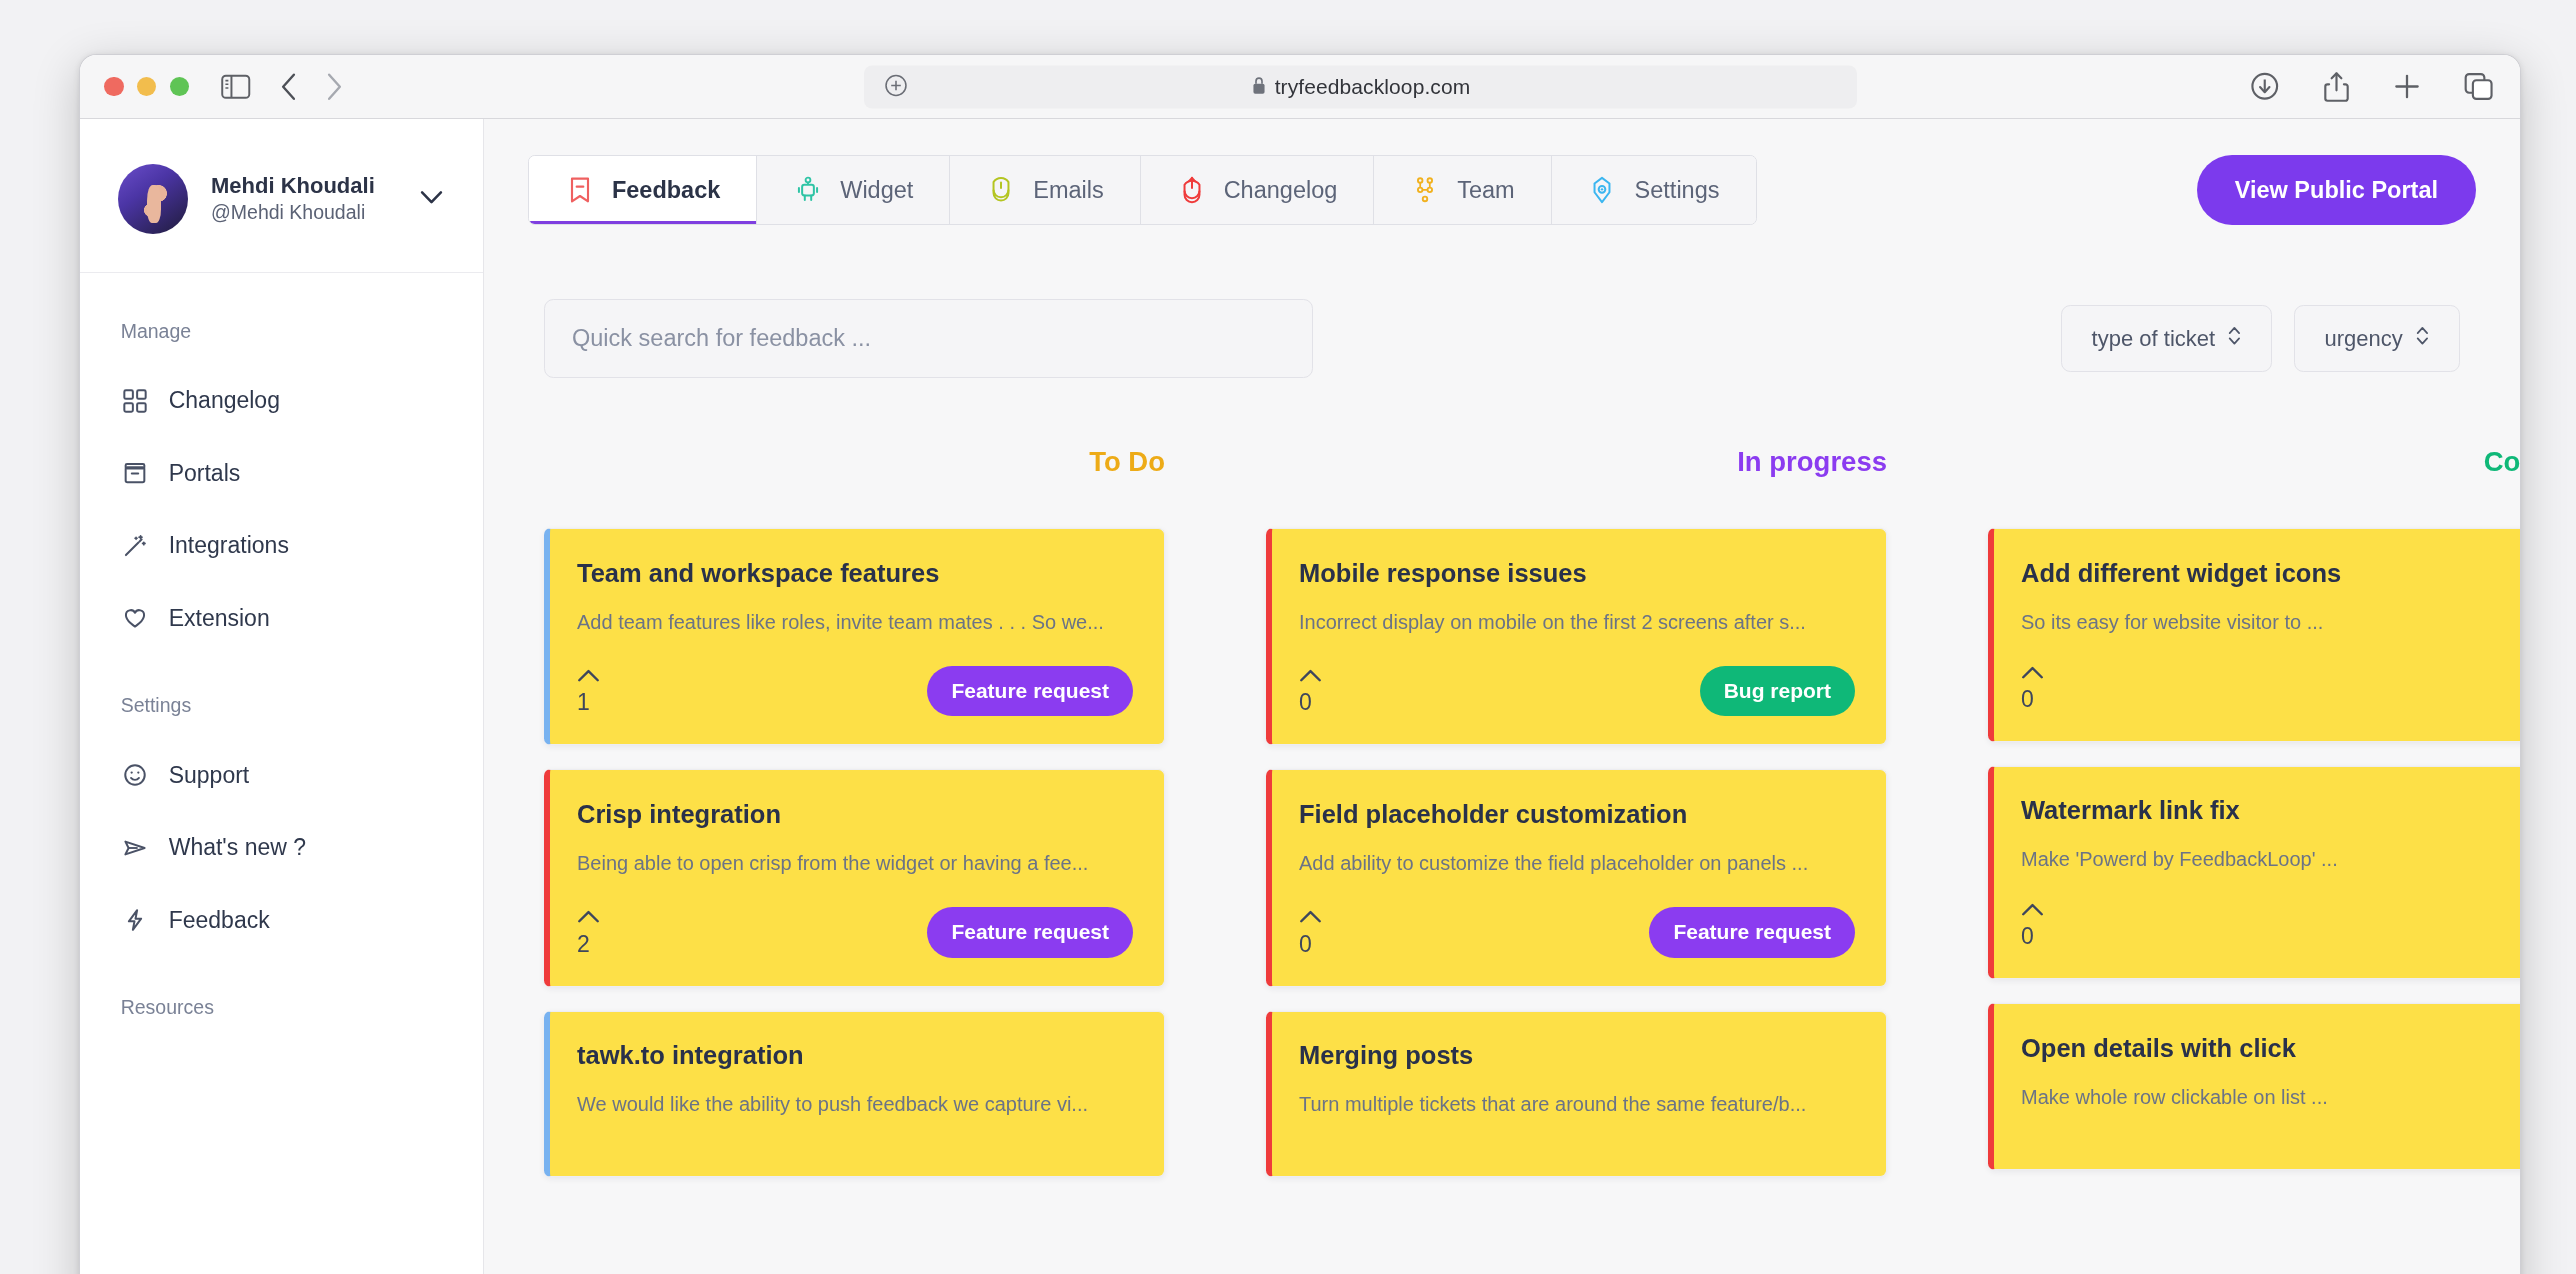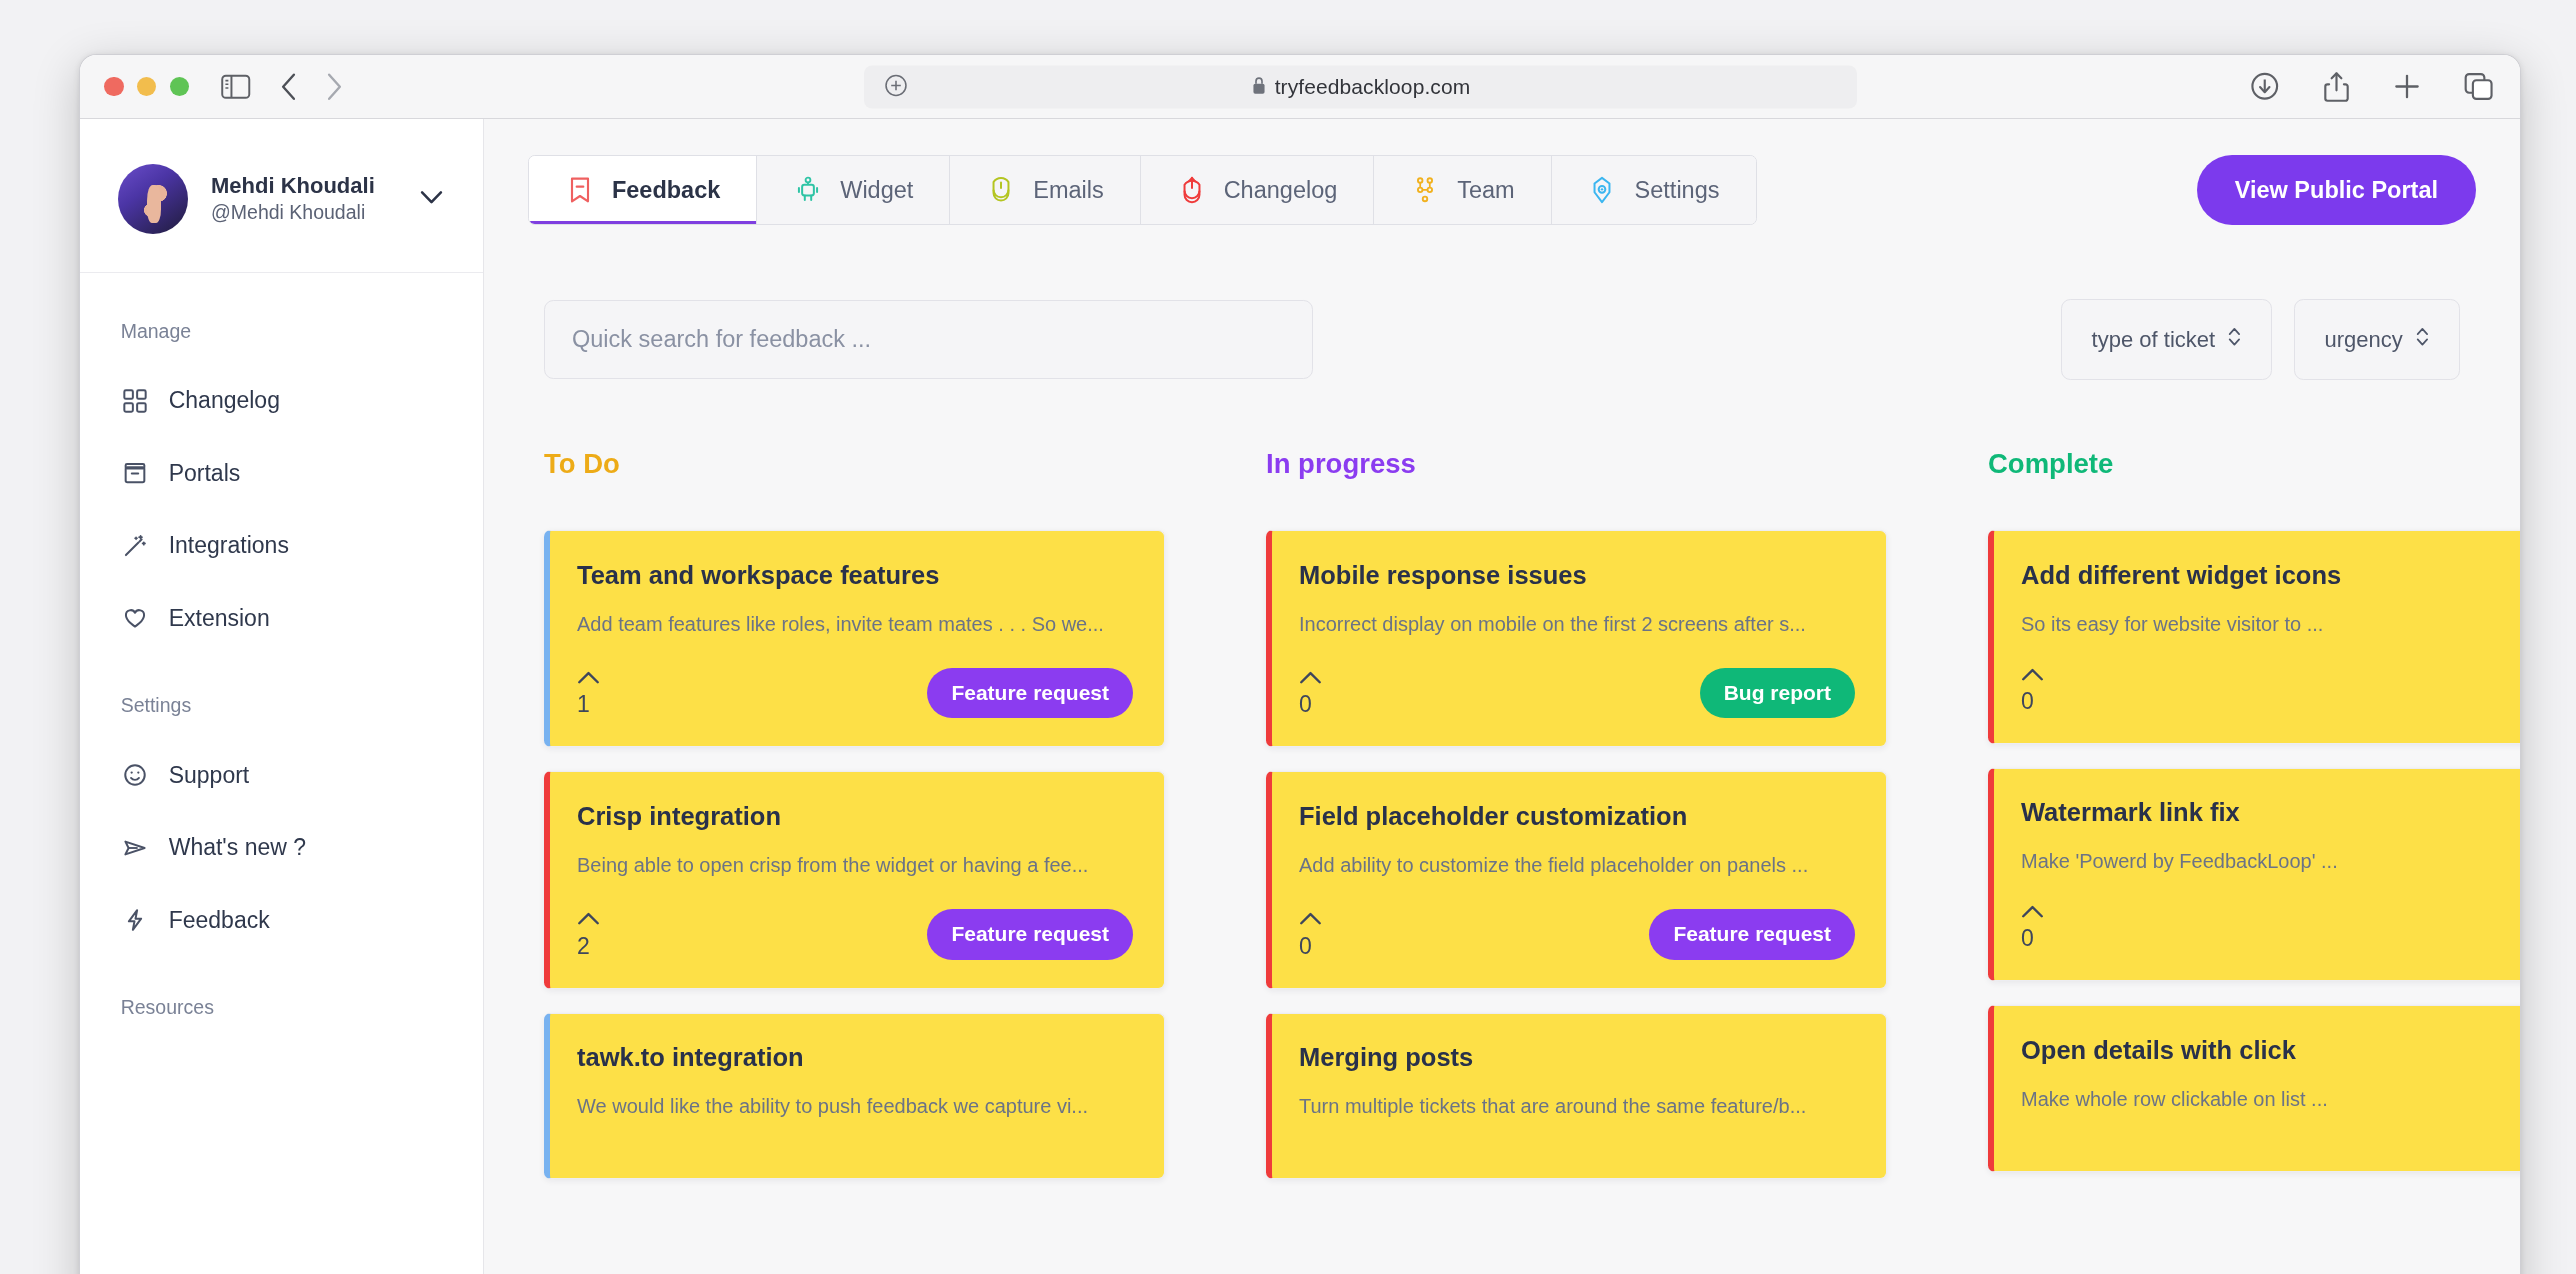--- a/index.html
+++ b/index.html
@@ -194,40 +194,40 @@
   }
   .search-input {
     border: none; background: transparent; outline: none;
     font-size: 23.5px; color: #8a91a3;
     width: 100%;
     font-family: "Liberation Sans", sans-serif;
   }
   .search-input::placeholder { color: #8a91a3; }
   .filters { display: flex; align-items: center; gap: 21.5px; }
   .select-pill {
-    height: 81px;
+    height: 67px;
     background: #f5f5f7;
     border: 0.7px solid #e2e2e8;
     border-radius: 9.4px;
     display: flex; align-items: center; gap: 12px;
     padding: 0 29.5px;
     font-size: 22px; color: #4e5669;
     cursor: pointer;
     white-space: nowrap;
   }
 
   
   .board {
     display: flex;
     gap: 101px;
     margin-top: 68px;
     padding-left: 16px;
   }
   .column { width: 621px; flex-shrink: 0; }
-  .col-title { font-size: 27.5px; font-weight: bold; margin-bottom: 50px; }
+  .col-title { font-size: 27.5px; font-weight: bold; margin-bottom: 50px; text-align: right; }
 
   .card {
     background: #fde047;
     border-radius: 6.7px;
     border: 0.7px solid #ededf1;
     border-left-width: 6.7px;
     border-left-style: solid;
     box-shadow: 0 2px 6.7px rgba(30,30,60,0.07);
     padding: 29.5px 31px 28px 27px;
     margin-bottom: 24px;

